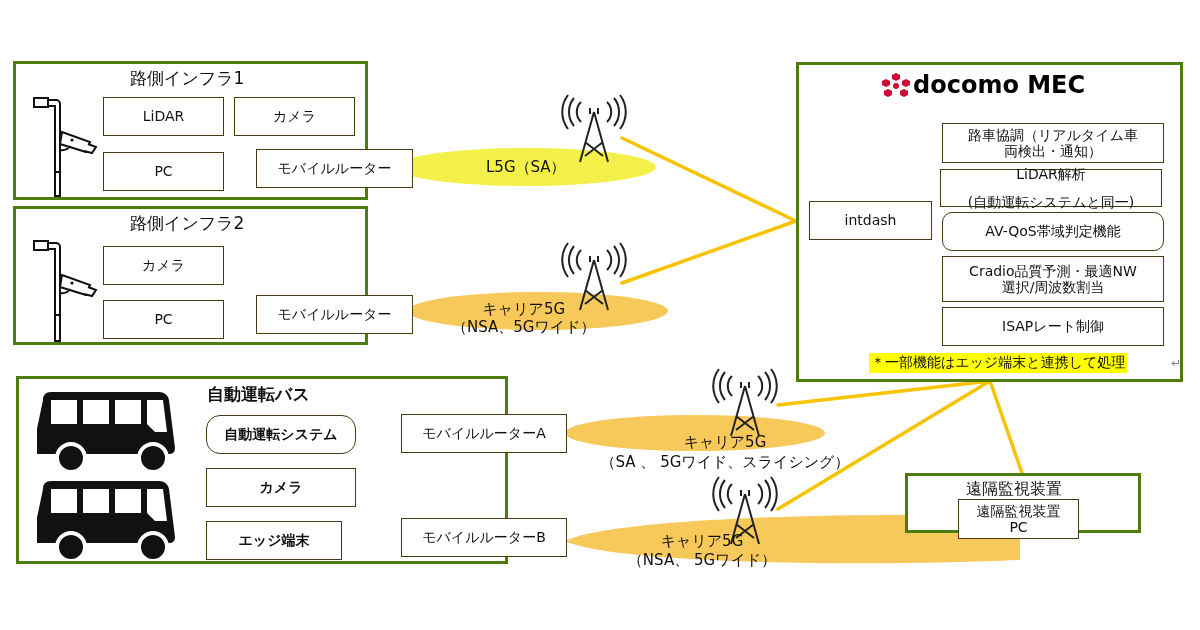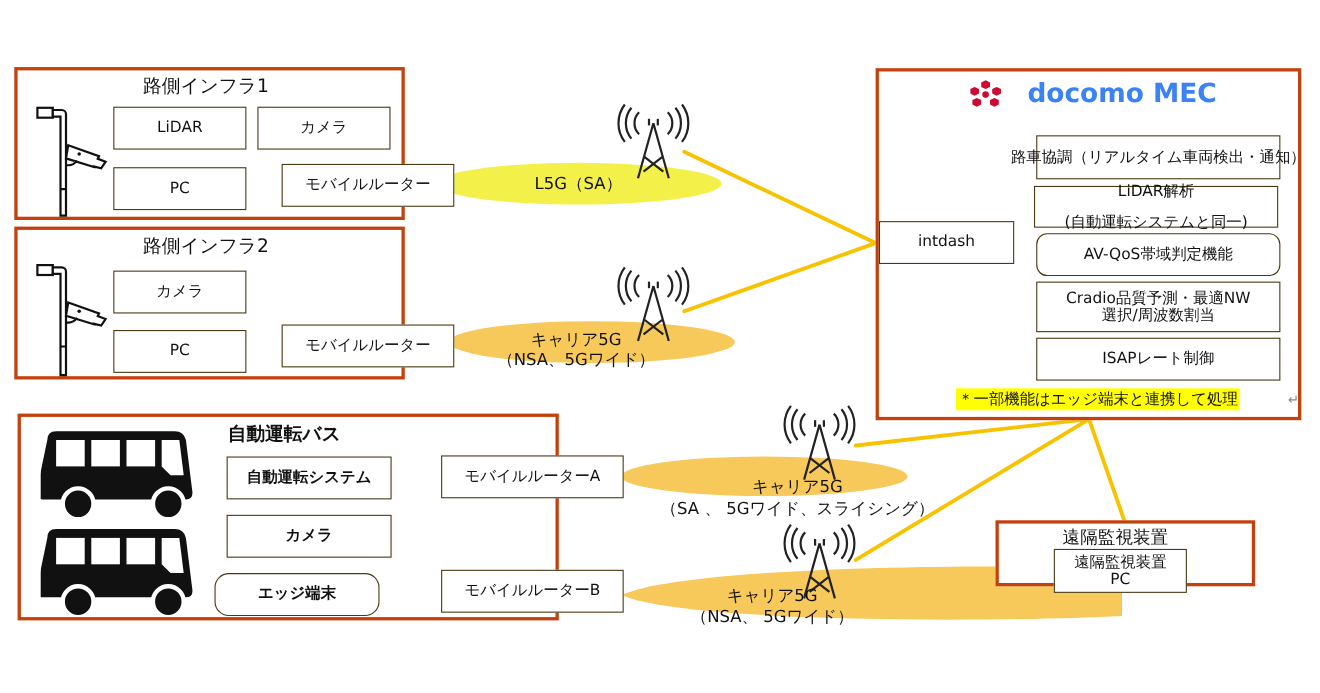--- a/index.html
+++ b/index.html
@@ -1,24 +1,24 @@
 <!DOCTYPE html>
 <html><head>
 <meta charset="utf-8">
 <style>
   html,body{margin:0;padding:0;background:#ffffff;}
   body{width:1200px;height:630px;position:relative;overflow:hidden;font-family:"DejaVu Sans","Liberation Sans",sans-serif;color:#111;}
   .abs{position:absolute;}
-  .group{position:absolute;border:3px solid #c2410c;background:#fff;box-sizing:border-box;}
+  .group{position:absolute;border:3px solid #4d7c0f;background:#fff;box-sizing:border-box;}
   .title{position:absolute;font-size:17px;white-space:nowrap;}
   .box{position:absolute;border:1.5px solid #4a3a12;background:#fff;box-sizing:border-box;display:flex;align-items:center;justify-content:center;text-align:center;font-size:14px;line-height:1.15;white-space:nowrap;}
   .lbl{position:absolute;font-size:15px;white-space:nowrap;text-align:center;}
   svg.layer{position:absolute;left:0;top:0;}
   .note{position:absolute;background:#ffff00;font-family:"DejaVu Serif","Liberation Serif",serif;font-size:14px;padding:1px 2px;white-space:nowrap;}
-  .logo{position:absolute;display:flex;align-items:center;gap:24px;color:#3b82f6;font-weight:bold;font-size:24px;justify-content:space-between;}
+  .logo{position:absolute;display:flex;align-items:center;gap:3px;color:#000000;font-weight:bold;font-size:24px;justify-content:space-between;}
 </style>
 </head>
 <body>
 
 <svg class="layer" width="1200" height="630">
 
   <ellipse cx="526" cy="167" rx="130" ry="19" fill="#f4f04a"></ellipse>
   <ellipse cx="538" cy="311" rx="130" ry="19" fill="#f7c85a"></ellipse>
   <ellipse cx="695" cy="433" rx="130" ry="18" fill="#f7c85a"></ellipse>
   <path d="M565,541 C620,515 900,512 1020,517 L1020,560 C900,566 620,566 565,541 Z" fill="#f7c85a"></path>
@@ -147,23 +147,23 @@
   </svg>
   <svg class="abs" width="150" height="80" style="left:18px;top:100px;">
     <path d="M6,10 q0,-8 8,-8 h108 q8,0 10,8 l6,48 q0,6 -6,6 h-130 q-6,0 -6,-6 z" fill="#111"></path>
     <rect x="14" y="10" width="26" height="24" fill="#fff"></rect>
     <rect x="46" y="10" width="26" height="24" fill="#fff"></rect>
     <rect x="78" y="10" width="26" height="24" fill="#fff"></rect>
     <path d="M110,10 h16 l4,32 h-12 l-8,-8 z" fill="#fff"></path>
     <circle cx="34" cy="68" r="14" fill="#111" stroke="#fff" stroke-width="4"></circle>
     <circle cx="116" cy="68" r="14" fill="#111" stroke="#fff" stroke-width="4"></circle>
   </svg>
-  <div class="box" style="left:187px;top:36px;width:150px;height:39px;">自動運転システム</div>
+  <div class="box" style="left:187px;top:36px;width:150px;height:39px;border-radius:14px;">自動運転システム</div>
   <div class="box" style="left:187px;top:89px;width:150px;height:39px;">カメラ</div>
-  <div class="box" style="left:176px;top:142px;width:150px;height:39px;border-radius:13px;">エッジ端末</div>
+  <div class="box" style="left:187px;top:142px;width:136px;height:39px;">エッジ端末</div>
 </div>
 <div class="box" style="left:401px;top:414px;width:166px;height:39px;">モバイルルーターA</div>
 <div class="box" style="left:401px;top:518px;width:166px;height:39px;">モバイルルーターB</div>
 
 <div class="lbl" style="left:580px;top:432px;width:290px;line-height:20px;">
   <div>キャリア5G</div>
   <div>（SA 、 5Gワイド、スライシング）</div>
 </div>
 <div class="lbl" style="left:612px;top:532px;width:180px;line-height:19px;">
   <div>キャリア5G</div>
@@ -177,23 +177,23 @@
         <path d="M14,1 l4,2 v4 l-4,2 l-4,-2 v-4 z"></path>
         <path d="M4,7 l4,2 v4 l-4,2 l-4,-2 v-4 z"></path>
         <path d="M24,7 l4,2 v4 l-4,2 l-4,-2 v-4 z"></path>
         <circle cx="14" cy="14" r="3"></circle>
         <path d="M6,17 l4,2 v4 l-4,2 l-4,-2 v-4 z"></path>
         <path d="M22,17 l4,2 v4 l-4,2 l-4,-2 v-4 z"></path>
       </g>
     </svg>
     <span>docomo MEC</span>
   </div>
-  <div class="box" style="left:0;top:136px;width:123px;height:39px;">intdash</div>
-
-  <div class="box" style="left:143px;top:58px;width:222px;height:40px;flex-direction:row;">
+  <div class="box" style="left:10px;top:136px;width:123px;height:39px;">intdash</div>
+
+  <div class="box" style="left:143px;top:58px;width:222px;height:40px;flex-direction:column;">
     <div>路車協調（リアルタイム車</div>
     <div>両検出・通知）</div>
   </div>
   <div class="box" style="left:141px;top:104px;width:222px;height:38px;flex-direction:column;gap:11px;">
     <div>LiDAR解析</div>
     <div>(自動運転システムと同一)</div>
   </div>
   <div class="box" style="left:143px;top:147px;width:222px;height:39px;flex-direction:column;border-radius:10px;">
     <div>AV-QoS帯域判定機能</div>
   </div>

